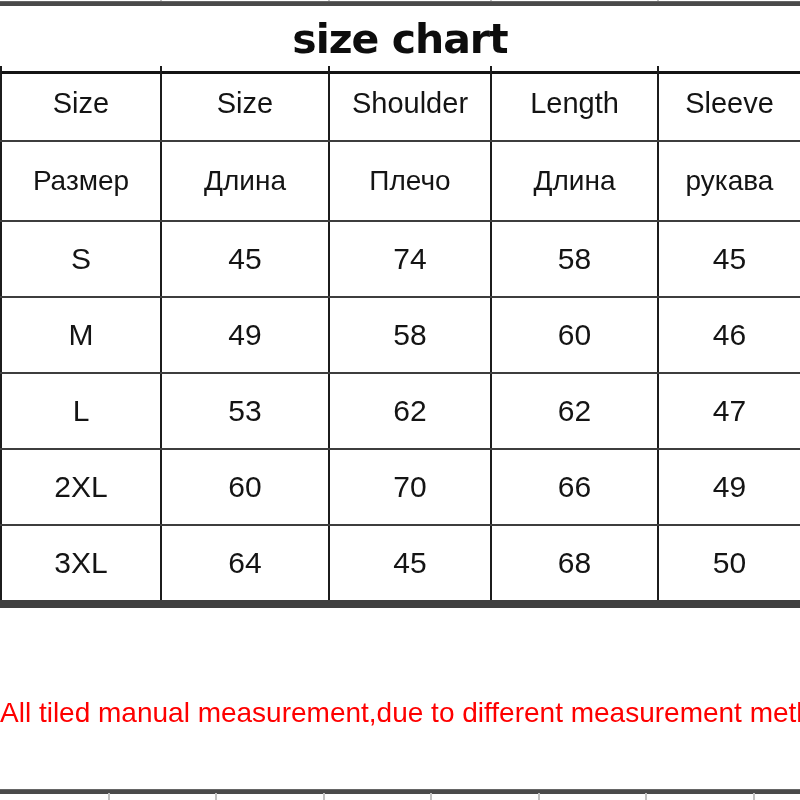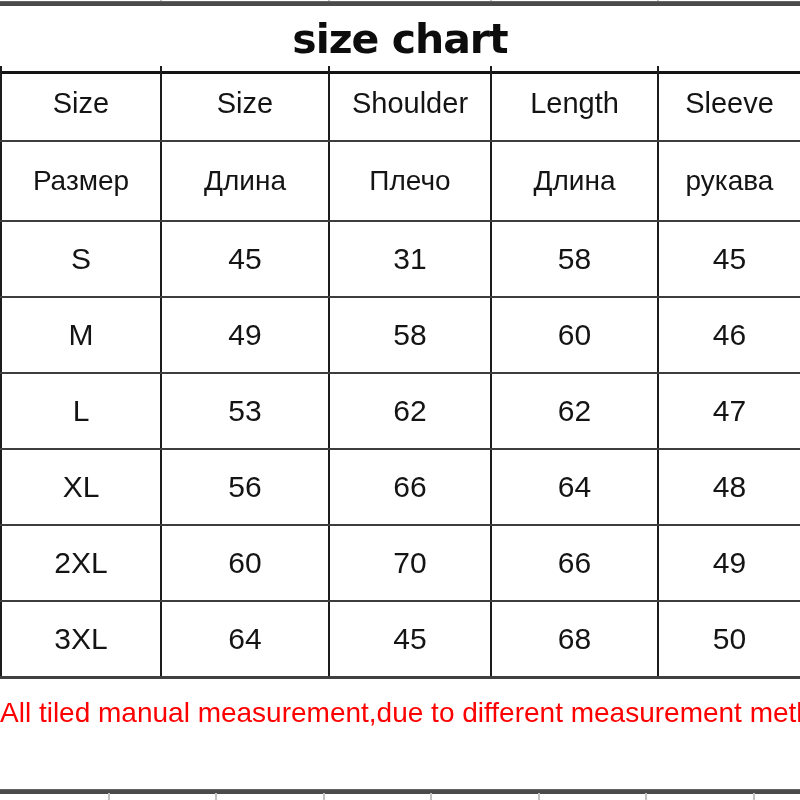--- a/index.html
+++ b/index.html
@@ -18,21 +18,21 @@
   .title-band .title{font-family:"DejaVu Sans",sans-serif;font-size:41px;font-weight:600;
                      letter-spacing:-1px;color:#0d0d0d;}
 
   
   table.size-chart{position:absolute;left:0;top:66px;width:800px;border-collapse:collapse;table-layout:fixed;}
   table.size-chart td{border-left:2px solid #1c1c1c;border-right:2px solid #1c1c1c;
                       border-top:2px solid #3d3d3d;border-bottom:2px solid #3d3d3d;
                       text-align:center;vertical-align:middle;
                       font-size:29px;color:#141414;padding:0;}
   table.size-chart tr:first-child td{border-top:none;margin-left:47px;}
-  table.size-chart tr:last-child td{border-bottom:3px solid #404040;}
+  table.size-chart tr:last-child td{border-bottom:8px solid #404040;}
   tr.row-en td{height:74px;}
   tr.row-ru td{height:78px;font-size:28px;}
   tr.row-data td{height:74px;font-size:30px;}
 
   
   .note{position:absolute;left:0;top:694px;width:800px;text-align:center;
         font-size:28px;line-height:38px;font-weight:500;}
   .note .l1{letter-spacing:0px;white-space:nowrap;}
 
   
@@ -75,44 +75,37 @@
     <tr class="row-ru">
       <td>Размер</td>
       <td>Длина</td>
       <td>Плечо</td>
       <td>Длина</td>
       <td>рукава</td>
     </tr>
     <tr class="row-data">
       <td>S</td>
       <td>45</td>
-      <td>31</td>
+      <td>74</td>
       <td>58</td>
       <td>45</td>
     </tr>
     <tr class="row-data">
       <td>M</td>
       <td>49</td>
       <td>58</td>
       <td>60</td>
       <td>46</td>
     </tr>
     <tr class="row-data">
       <td>L</td>
       <td>53</td>
       <td>62</td>
       <td>62</td>
       <td>47</td>
-    </tr>
-    <tr class="row-data">
-      <td>XL</td>
-      <td>56</td>
-      <td>66</td>
-      <td>64</td>
-      <td>48</td>
     </tr>
     <tr class="row-data">
       <td>2XL</td>
       <td>60</td>
       <td>70</td>
       <td>66</td>
       <td>49</td>
     </tr>
     <tr class="row-data">
       <td>3XL</td>

